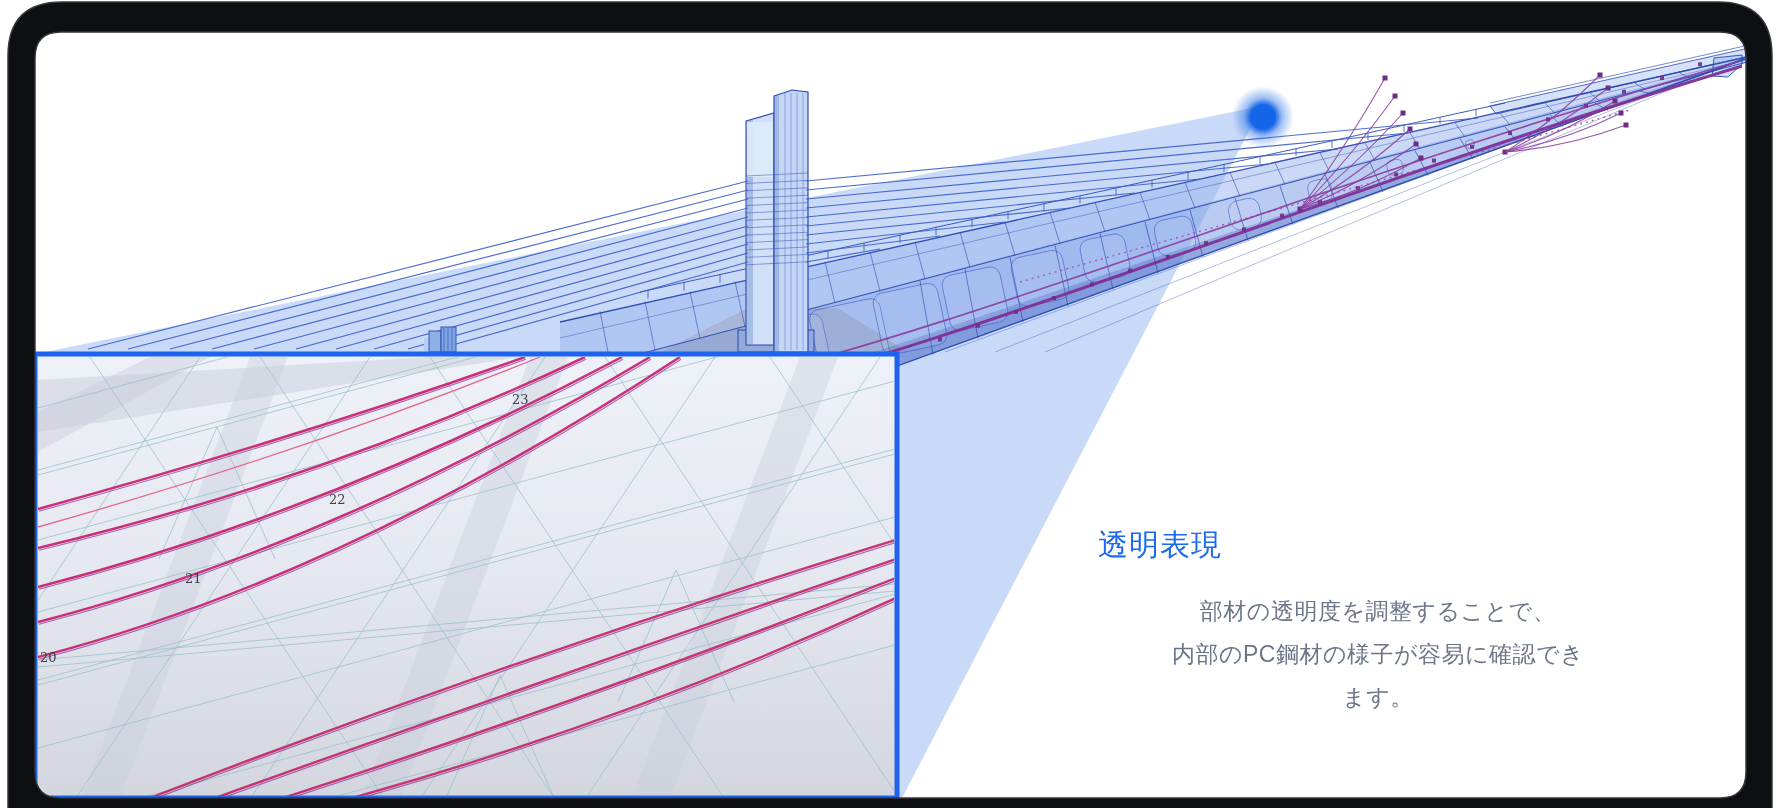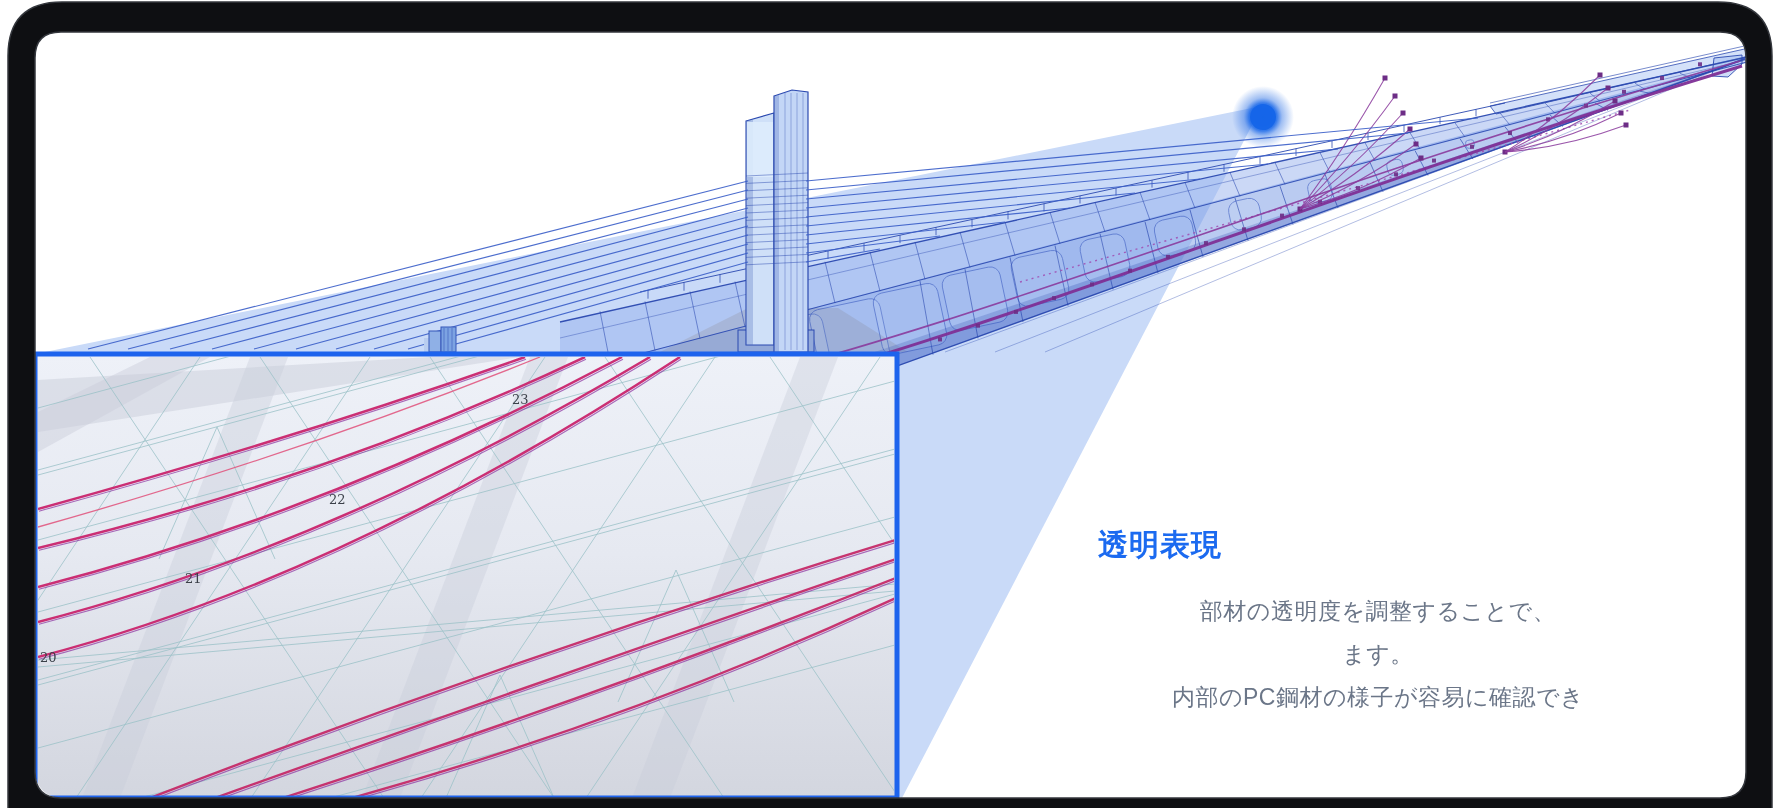--- a/index.html
+++ b/index.html
@@ -1,21 +1,21 @@
 <!DOCTYPE html>
 <html><head>
 <meta charset="utf-8">
 <style>
   html,body{margin:0;padding:0;background:#ffffff;}
   #stage{position:relative;width:1780px;height:808px;overflow:hidden;background:#ffffff;
          font-family:"Liberation Sans","DejaVu Sans",sans-serif;}
   #scene{position:absolute;left:0;top:0;width:1780px;height:808px;}
   .caption{position:absolute;left:1098px;top:527px;width:560px;}
   .caption h2{margin:0 0 27px 0;font-family:"Liberation Sans","DejaVu Sans",sans-serif;
-              font-weight:700;font-size:30px;line-height:1.2;color:#1b6af0;letter-spacing:1px;}
+              font-weight:400;font-size:30px;line-height:1.2;color:#1b6af0;letter-spacing:1px;}
   .cap-line{font-size:23px;line-height:43px;color:#6b7688;letter-spacing:0.5px;text-align:center;}
   text.tlabel{font-family:"DejaVu Serif","Liberation Serif",serif;font-size:13px;fill:#3b4049;}
 </style>
 </head>
 <body>
 
 <div id="stage">
   <svg id="scene" viewBox="0 0 1780 808" xmlns="http://www.w3.org/2000/svg">
     <defs>
       <clipPath id="screenClip">
@@ -306,16 +306,16 @@
       </g>
     </g>
 
     <path fill-rule="evenodd" fill="#0e0f12" stroke="#34373d" stroke-width="1.5" d="M 62 2 H 1718 Q 1772 2 1772 56 V 900 H 8 V 56 Q 8 2 62 2 Z
              M 61 32 H 1720 Q 1746 32 1746 58 V 772 Q 1746 798 1720 798 H 61 Q 35 798 35 772 V 58 Q 35 32 61 32 Z"></path>
   </svg>
 
   <div class="caption">
     <h2>透明表現</h2>
     <div class="cap-line">部材の透明度を調整することで、</div>
+    <div class="cap-line">内部のPC鋼材の様子が容易に確認でき</div>
     <div class="cap-line">ます。</div>
-    <div class="cap-line">内部のPC鋼材の様子が容易に確認でき</div>
   </div>
 </div>
 
 </body></html>

